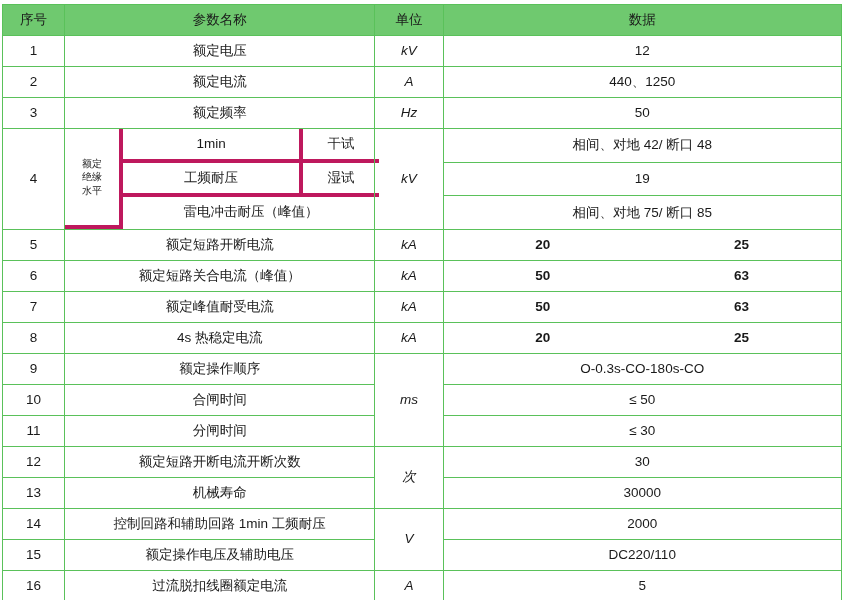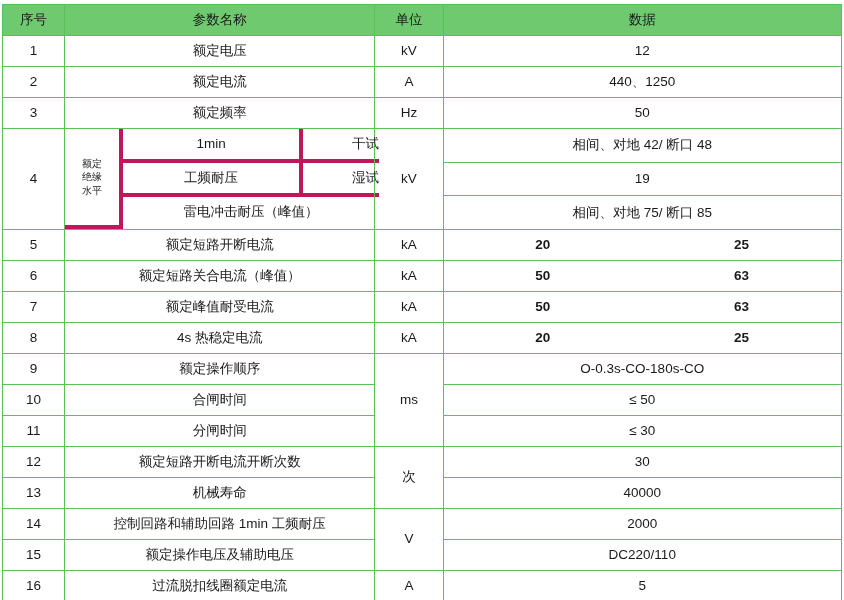--- a/index.html
+++ b/index.html
@@ -43,21 +43,21 @@
     height: 32px;
     border: 1px solid #5ac15a;
   }
   .col-no    { width: 62px; }
   .col-name  { width: 310px; }
   .col-unit  { width: 68px; }
   .col-data  { width: 398px; }
 
   td.no-cell { font-size: 13.5px; }
   td.name-cell { font-size: 13.5px; }
-  td.unit-cell { font-size: 12.5px; }
+  td.unit-cell { font-size: 12.5px; font-style: italic; }
   td.data-cell { font-size: 13.5px; }
 
   
   table.inner {
     border-collapse: collapse;
     width: 100%;
     table-layout: fixed;
   }
   table.inner td {
     border: 4px solid #be185d;
@@ -69,21 +69,20 @@
   table.inner td.lbl {
     width: 54px;
     line-height: 1.35;
     font-size: 10px;
   }
   table.inner td.mid {
     width: 176px;
   }
   table.inner td.sub {
     width: 76px;
-    text-align: right;
   }
   table.inner td.nob-left { border-left: none; }
   table.inner td.nob-right { border-right: none; }
   table.inner tr:first-child td { border-top: none; }
   table.inner tr:last-child td { border-bottom: none; }
 
   td.nested { padding: 0; }
 
   
   .split {
@@ -248,21 +247,21 @@
       <tr>
         <td class="no-cell">12</td>
         <td class="name-cell">额定短路开断电流开断次数</td>
         <td class="unit-cell" rowspan="2">次</td>
         <td class="data-cell">30</td>
       </tr>
 
       <tr>
         <td class="no-cell">13</td>
         <td class="name-cell">机械寿命</td>
-        <td class="data-cell">40000</td>
+        <td class="data-cell">30000</td>
       </tr>
 
       <tr>
         <td class="no-cell">14</td>
         <td class="name-cell">控制回路和辅助回路 1min 工频耐压</td>
         <td class="unit-cell" rowspan="2">V</td>
         <td class="data-cell">2000</td>
       </tr>
 
       <tr>

